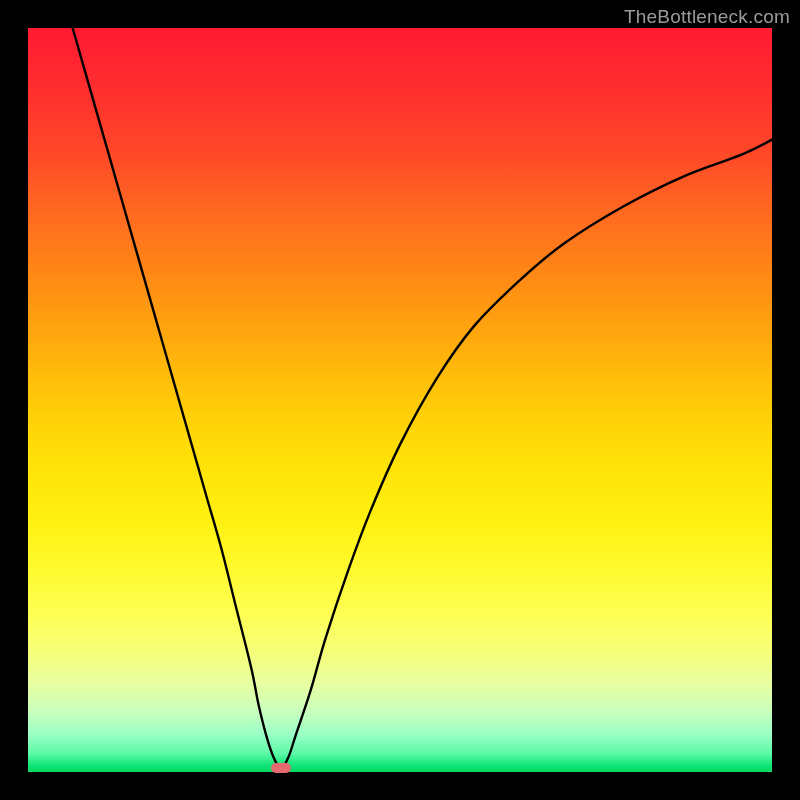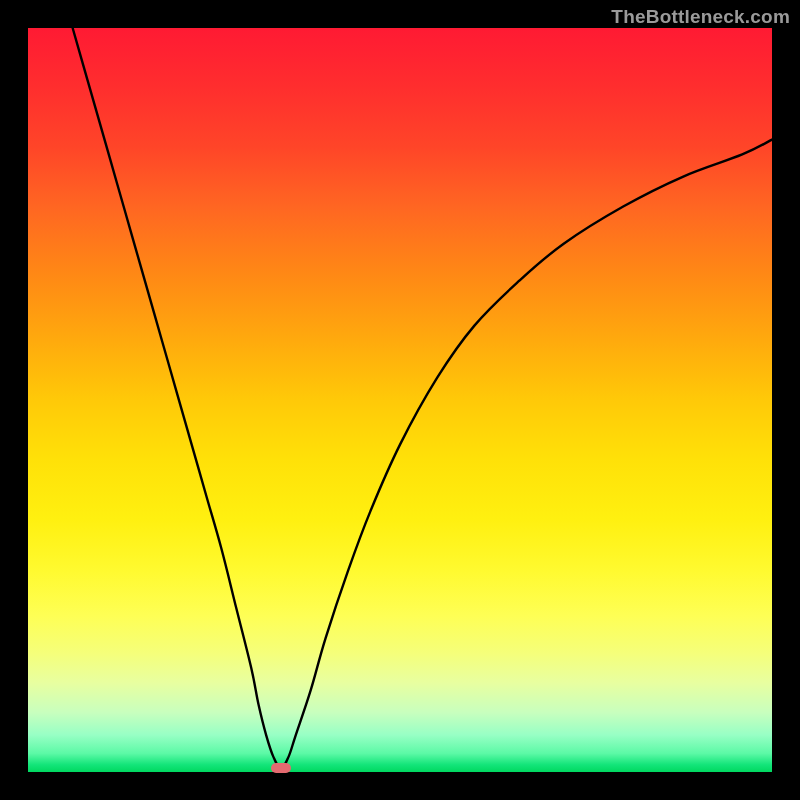--- a/index.html
+++ b/index.html
@@ -53,21 +53,20 @@
     border-radius: 5px;
     transform: translate(-50%, -50%);
   }
   .watermark {
     position: absolute;
     top: 6px;
     right: 10px;
     color: #9a9a9a;
     font-size: 19px;
     letter-spacing: 0.2px;
-    font-weight: bold;
   }
 </style>
 </head>
 <body>
 
 <div class="plot-area">
   <svg class="curve-layer" viewBox="0 0 744 744" preserveAspectRatio="none">
     <path id="curve-path" d="M 44.64 0.00 C 47.32 9.37, 54.16 33.33, 59.52 52.08 C 64.88 70.83, 69.04 85.41, 74.40 104.16 C 79.76 122.91, 83.92 137.49, 89.28 156.24 C 94.64 174.99, 98.80 189.57, 104.16 208.32 C 109.52 227.07, 113.68 241.65, 119.04 260.40 C 124.40 279.15, 128.56 293.73, 133.92 312.48 C 139.28 331.23, 143.44 345.81, 148.80 364.56 C 154.16 383.31, 158.32 397.89, 163.68 416.64 C 169.04 435.39, 173.20 449.97, 178.56 468.72 C 183.92 487.47, 188.08 500.71, 193.44 520.80 C 198.80 540.89, 202.96 558.89, 208.32 580.32 C 213.68 601.75, 219.18 622.43, 223.20 639.84 C 227.22 657.25, 227.96 664.99, 230.64 677.04 C 233.32 689.09, 235.40 697.43, 238.08 706.80 C 240.76 716.17, 242.84 723.09, 245.52 729.12 C 248.20 735.15, 250.28 740.28, 252.96 740.28 C 255.64 740.28, 257.72 735.15, 260.40 729.12 C 263.08 723.09, 263.82 718.85, 267.84 706.80 C 271.86 694.75, 277.36 679.57, 282.72 662.16 C 288.08 644.75, 290.90 631.51, 297.60 610.08 C 304.30 588.65, 311.88 565.89, 319.92 543.12 C 327.96 520.35, 332.87 506.37, 342.24 483.60 C 351.61 460.83, 359.95 440.75, 372.00 416.64 C 384.05 392.53, 395.81 371.11, 409.20 349.68 C 422.59 328.25, 431.67 315.01, 446.40 297.60 C 461.13 280.19, 474.97 267.69, 491.04 252.96 C 507.11 238.23, 516.93 229.15, 535.68 215.76 C 554.43 202.37, 573.77 190.61, 595.20 178.56 C 616.63 166.51, 633.29 158.17, 654.72 148.80 C 676.15 139.43, 698.17 133.18, 714.24 126.48 C 730.31 119.78, 738.64 114.28, 744.00 111.60" fill="none" stroke="#000" stroke-width="2.4" stroke-linecap="round" stroke-linejoin="round"></path>
   </svg>
   <div id="min-mark" class="mark" style="left: 252.96px; top: 740.28px; background: rgb(228, 106, 112);"></div>

